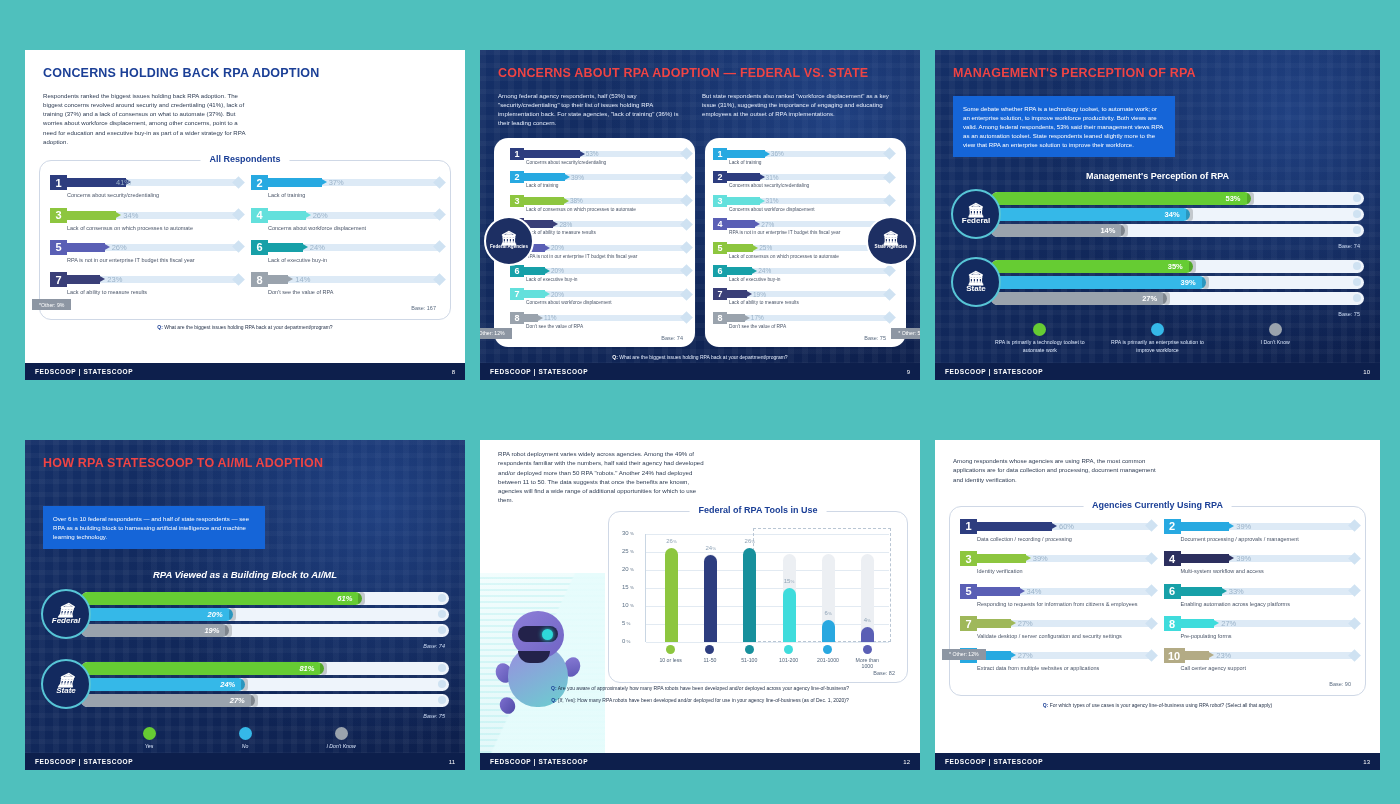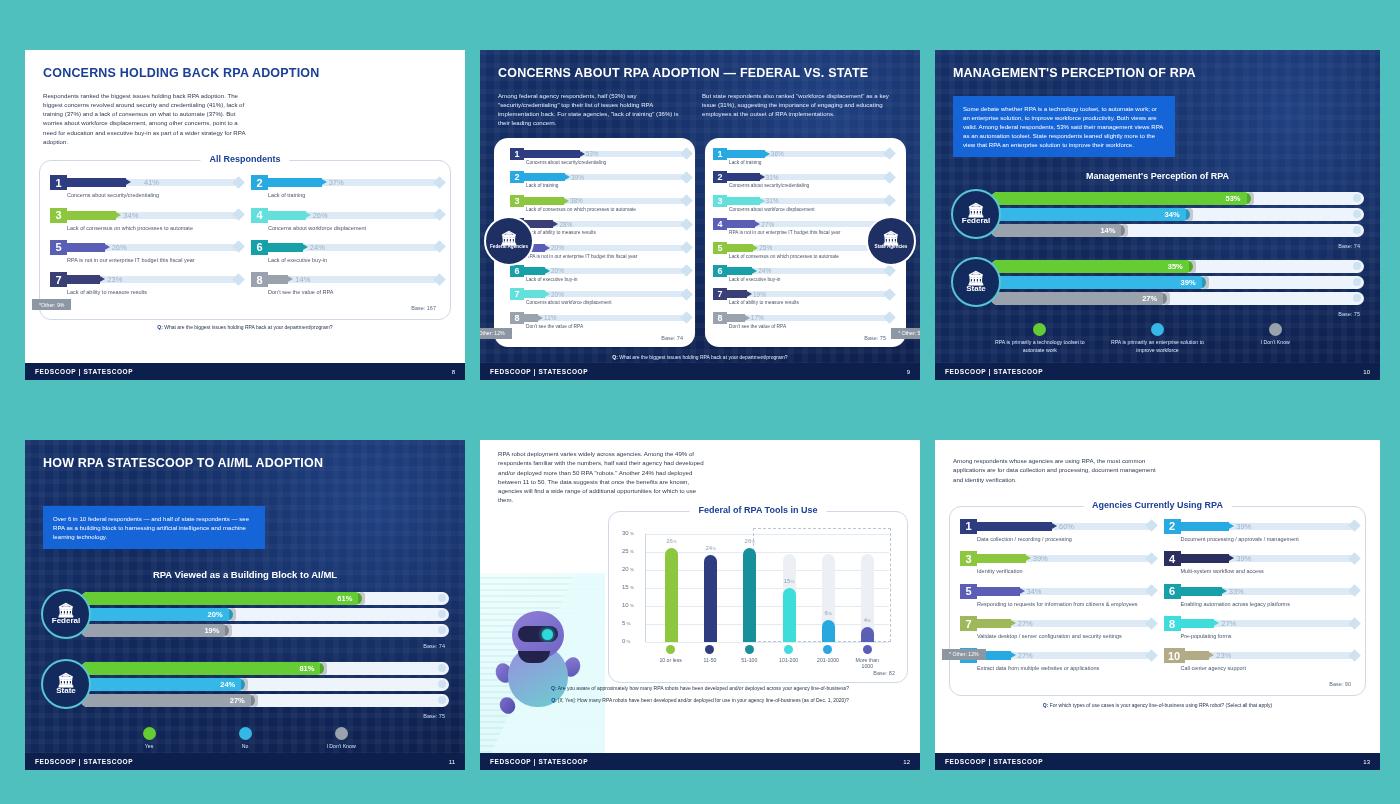--- a/index.html
+++ b/index.html
@@ -31,21 +31,21 @@
       linear-gradient(145deg,#153068,#0d1f4c);
     pointer-events:none;
   }
   .slide > * { position: relative; z-index: 2; }
 
   .s-title {
     font-size: 12.5px; font-weight: bold; letter-spacing:.2px;
     line-height: 1.25; padding: 16px 18px 0 18px;
   }
   .light .s-title { color:#1b3f96; }
-  .dark  .s-title { color:#ffffff; }
+  .dark  .s-title { color:#ef4444; }
 
   .s-body {
     font-size: 6.1px; line-height: 1.52; padding: 9px 18px 0 18px;
     color:#2d3b52; max-width: 245px;
   }
   .dark .s-body { color:#e4ecfb; }
 
   .callout {
     background:#1565d8; color:#fff; font-size:6.1px; line-height:1.5;
     padding:8px 10px; margin: 14px 0 0 0; width: 222px;
@@ -217,21 +217,21 @@
     <div style="height:14px"></div>
     <div class="panel">
       <div class="panel-title">All Respondents</div>
       <div class="other-badge" style="top:138px;">*Other: 9%</div>
       <div class="ranklist" id="s8-list">
           <div class="rank">
             <div class="rank-bar">
               <div class="rank-track"></div>
               <div class="rank-fill" style="width:59.449999999999996px;background:linear-gradient(90deg,#2d3d7f,#2d3d7f);color:#2d3d7f"></div>
               <div class="rank-num" style="background:#2d3d7f">1</div>
-              <div class="rank-val" style="left:94px">41%</div>
+              <div class="rank-val" style="left:66px">41%</div>
             </div>
             <div class="rank-label">Concerns about security/credentialing</div>
           </div>
           <div class="rank">
             <div class="rank-bar">
               <div class="rank-track"></div>
               <div class="rank-fill" style="width:53.65px;background:linear-gradient(90deg,#27a9e1,#27a9e1);color:#27a9e1"></div>
               <div class="rank-num" style="background:#27a9e1">2</div>
               <div class="rank-val" style="left:77.65px">37%</div>
             </div>
@@ -573,21 +573,21 @@
       <span class="brand">FEDSCOOP | STATESCOOP</span>
       <span class="pg">10</span>
     </div>
   </div>
 
   <div class="slide dark">
     <div class="s-title">HOW RPA STATESCOOP TO AI/ML ADOPTION</div>
     <div style="padding:34px 18px 0 18px;">
       <div class="callout" style="margin:0;">Over 6 in 10 federal respondents — and half of state respondents — see RPA as a building block to harnessing artificial intelligence and machine learning technology.</div>
     </div>
-    <div style="padding:20px 16px 0 16px;">
+    <div style="padding:20px 16px 0 16px;font-style:italic;">
       <div style="text-align:center; color:#fff; font-size:9.5px; font-weight:bold; margin-bottom:9px;">RPA Viewed as a Building Block to AI/ML</div>
       <div id="s11-fed">
           <div class="pillgroup">
             <div class="pill-badge">
               <span class="dome">🏛</span>
               <span>Federal</span>
             </div>
             <div class="pillbars">
               <div class="pillrow">
                 <div class="pillfill" style="width:76.46000000000001%;background:#66cc33">

